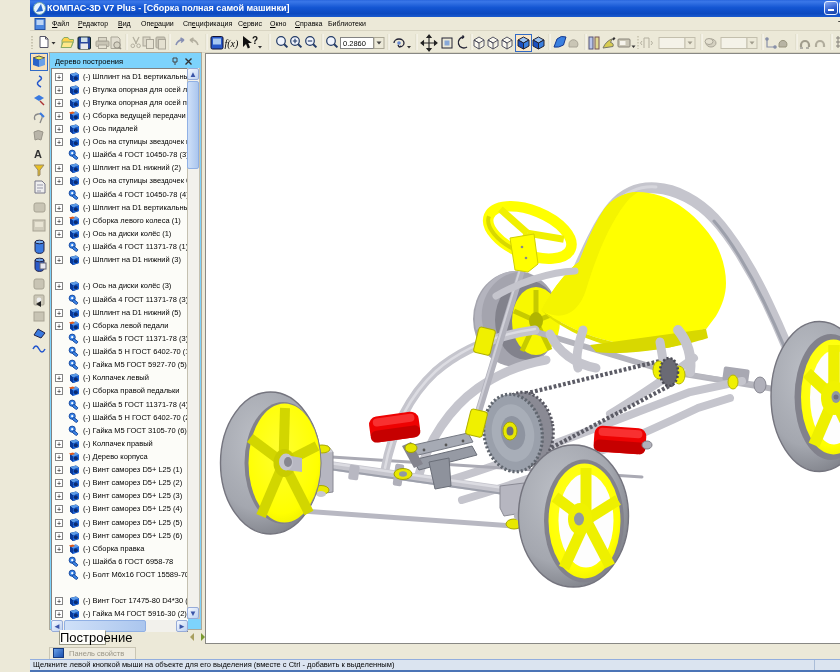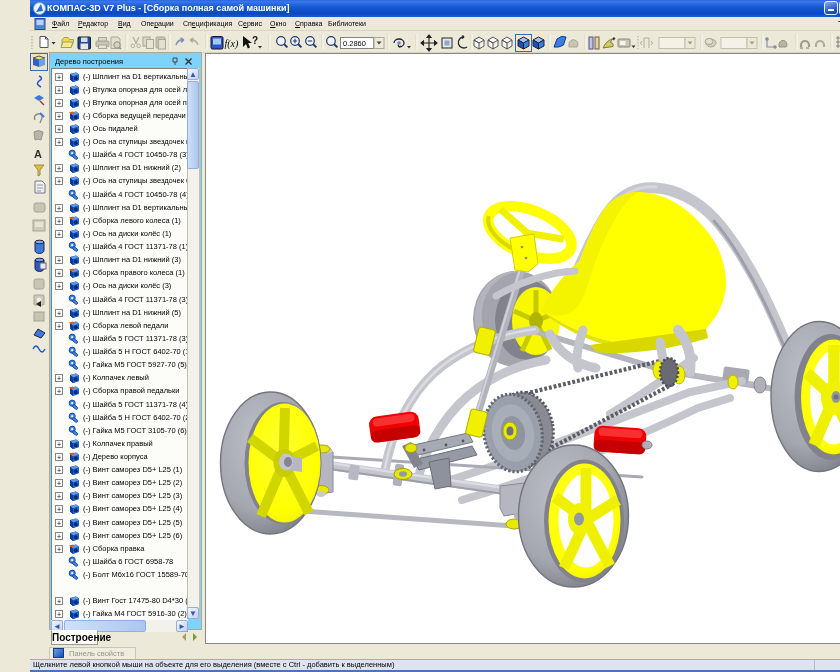--- a/index.html
+++ b/index.html
@@ -37,21 +37,21 @@
   .trow .exp { position:absolute; left:3px; top:3px; width:8px; height:8px; border:1px solid #848484;
      background:#fff; font-size:7px; line-height:7px; text-align:center; color:#000; }
   .trow .ico { position:absolute; left:16px; top:1px; width:12px; height:12px; }
   .trow .lbl { position:absolute; left:31px; top:0; }
   #vsb { position:absolute; right:1px; top:15px; width:13px; height:551px; background:#f2f1ec; border:1px solid #c4c0b0; border-top:none;}
   #hsb { position:absolute; left:1px; top:567px; width:136px; height:12px; background:#f2f1ec; }
   .sbtn { position:absolute; width:12px; height:12px; background:linear-gradient(135deg,#f4f8fe,#bed2f2);
      border:1px solid #96abd8; border-radius:2px; color:#3a54a8; font-size:8px; text-align:center; line-height:11px; font-weight:bold;}
   .sthumb { position:absolute; background:linear-gradient(90deg,#cfe0f8,#abc6ee); border:1px solid #90b0e4; border-radius:2px; }
 
-  #tabrow { left:19px; top:630px; width:153px; height:16px; font-size:10px;font-weight:bold; }
+  #tabrow { left:27px; top:630px; width:153px; height:16px; font-size:13px; }
   #tab1 { position:absolute; left:2px; top:0; width:47px; height:15px; background:#fdfdfa;
      border:1px solid #9a9a8a; border-top:1px solid #fdfdfa; line-height:13px; text-align:center; }
   #props { left:19px; top:647px; width:87px; height:12px; background:#efece0; border:1px solid #cac6b4; border-bottom:none; font-size:7.5px; color:#9a9688; line-height:11px; }
 
   #status { left:0; top:659px; width:840px; height:13px; background:#dbe4f0;
       border-top:1px solid #92aede; border-bottom:2px solid #4b74b6; font-size:7.5px; line-height:10px; color:#000; padding-left:3px;}
 
   #vp { left:175px; top:53px; width:665px; height:591px; background:#fff; border:1px solid #888884; border-right:none; }
 </style>
 </head>
@@ -450,31 +450,20 @@
       <div class="trow" style="top:184.17999999999998px">
         <span class="exp">+</span>
         <svg class="ico" viewBox="0 0 12 12">
           <path d="M2 3 L8 1.5 L11 3.5 L11 9 L5 11 L2 8.5 Z" fill="#0a2a6a"></path>
           <path d="M2 3 L8 1.5 L11 3.5 L5 5.5 Z" fill="#5a9ae8"></path>
           <path d="M2 3 L5 5.5 L5 11 L2 8.5 Z" fill="#0a3a9a"></path>
           <path d="M5 5.5 L11 3.5 L11 9 L5 11 Z" fill="#1b63d8"></path>
           <circle cx="7.8" cy="7.2" r="2" fill="#0a2a70"></circle>
         </svg>
         <span class="lbl">(-) Шплинт на D1 нижний (3)</span>
-      </div>
-      <div class="trow" style="top:197.29999999999998px">
-        <span class="exp">+</span>
-        <svg class="ico" viewBox="0 0 12 12">
-          <path d="M2 3 L8 1.5 L11 3.5 L11 9 L5 11 L2 8.5 Z" fill="#1b63d8"></path>
-          <path d="M2 3 L8 1.5 L11 3.5 L5 5.5 Z" fill="#5a9ae8"></path>
-          <path d="M2 3 L5 5.5 L5 11 L2 8.5 Z" fill="#0a3a9a"></path>
-          <path d="M1 2.5 L5 1.5 L7 3 L3 4.2 Z" fill="#e05818"></path>
-          <circle cx="7.8" cy="7.2" r="2" fill="#0a2a70"></circle>
-        </svg>
-        <span class="lbl">(-) Сборка правого колеса (1)</span>
       </div>
       <div class="trow" style="top:210.42px">
         <span class="exp">+</span>
         <svg class="ico" viewBox="0 0 12 12">
           <path d="M2 3 L8 1.5 L11 3.5 L11 9 L5 11 L2 8.5 Z" fill="#0a2a6a"></path>
           <path d="M2 3 L8 1.5 L11 3.5 L5 5.5 Z" fill="#5a9ae8"></path>
           <path d="M2 3 L5 5.5 L5 11 L2 8.5 Z" fill="#0a3a9a"></path>
           <path d="M5 5.5 L11 3.5 L11 9 L5 11 Z" fill="#1b63d8"></path>
           <circle cx="7.8" cy="7.2" r="2" fill="#0a2a70"></circle>
         </svg>

